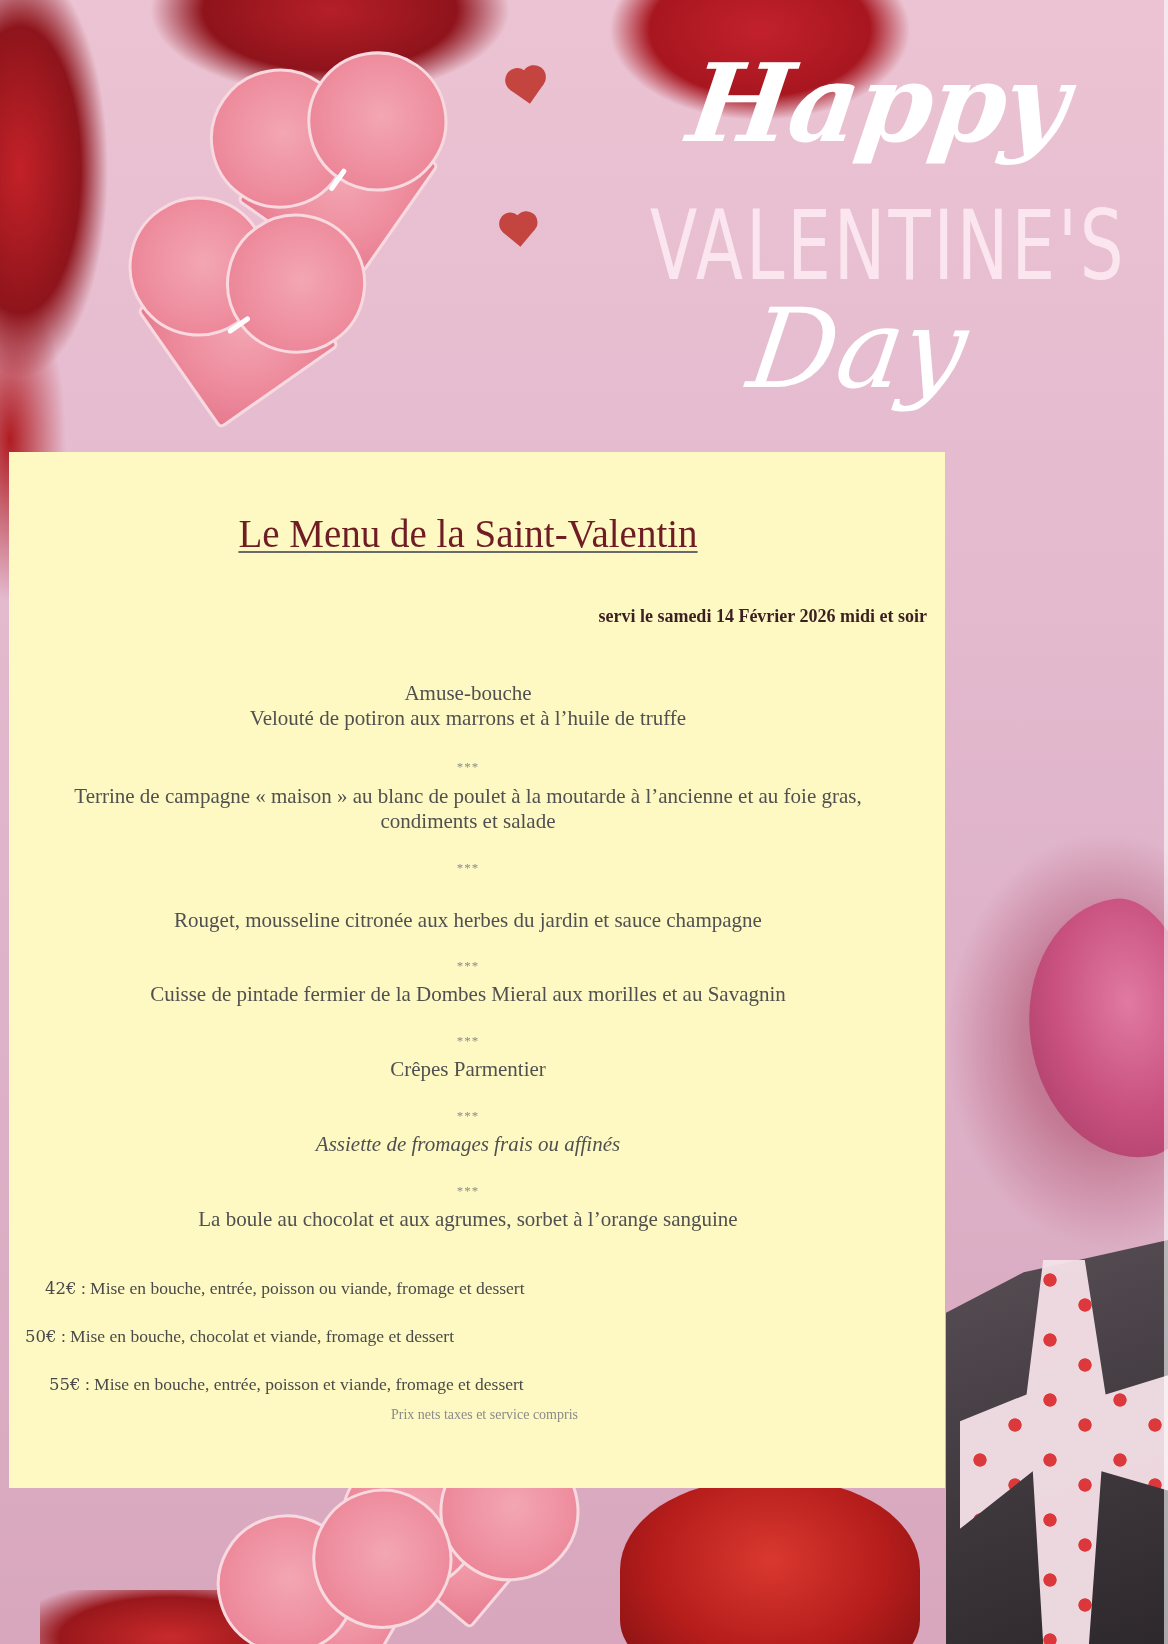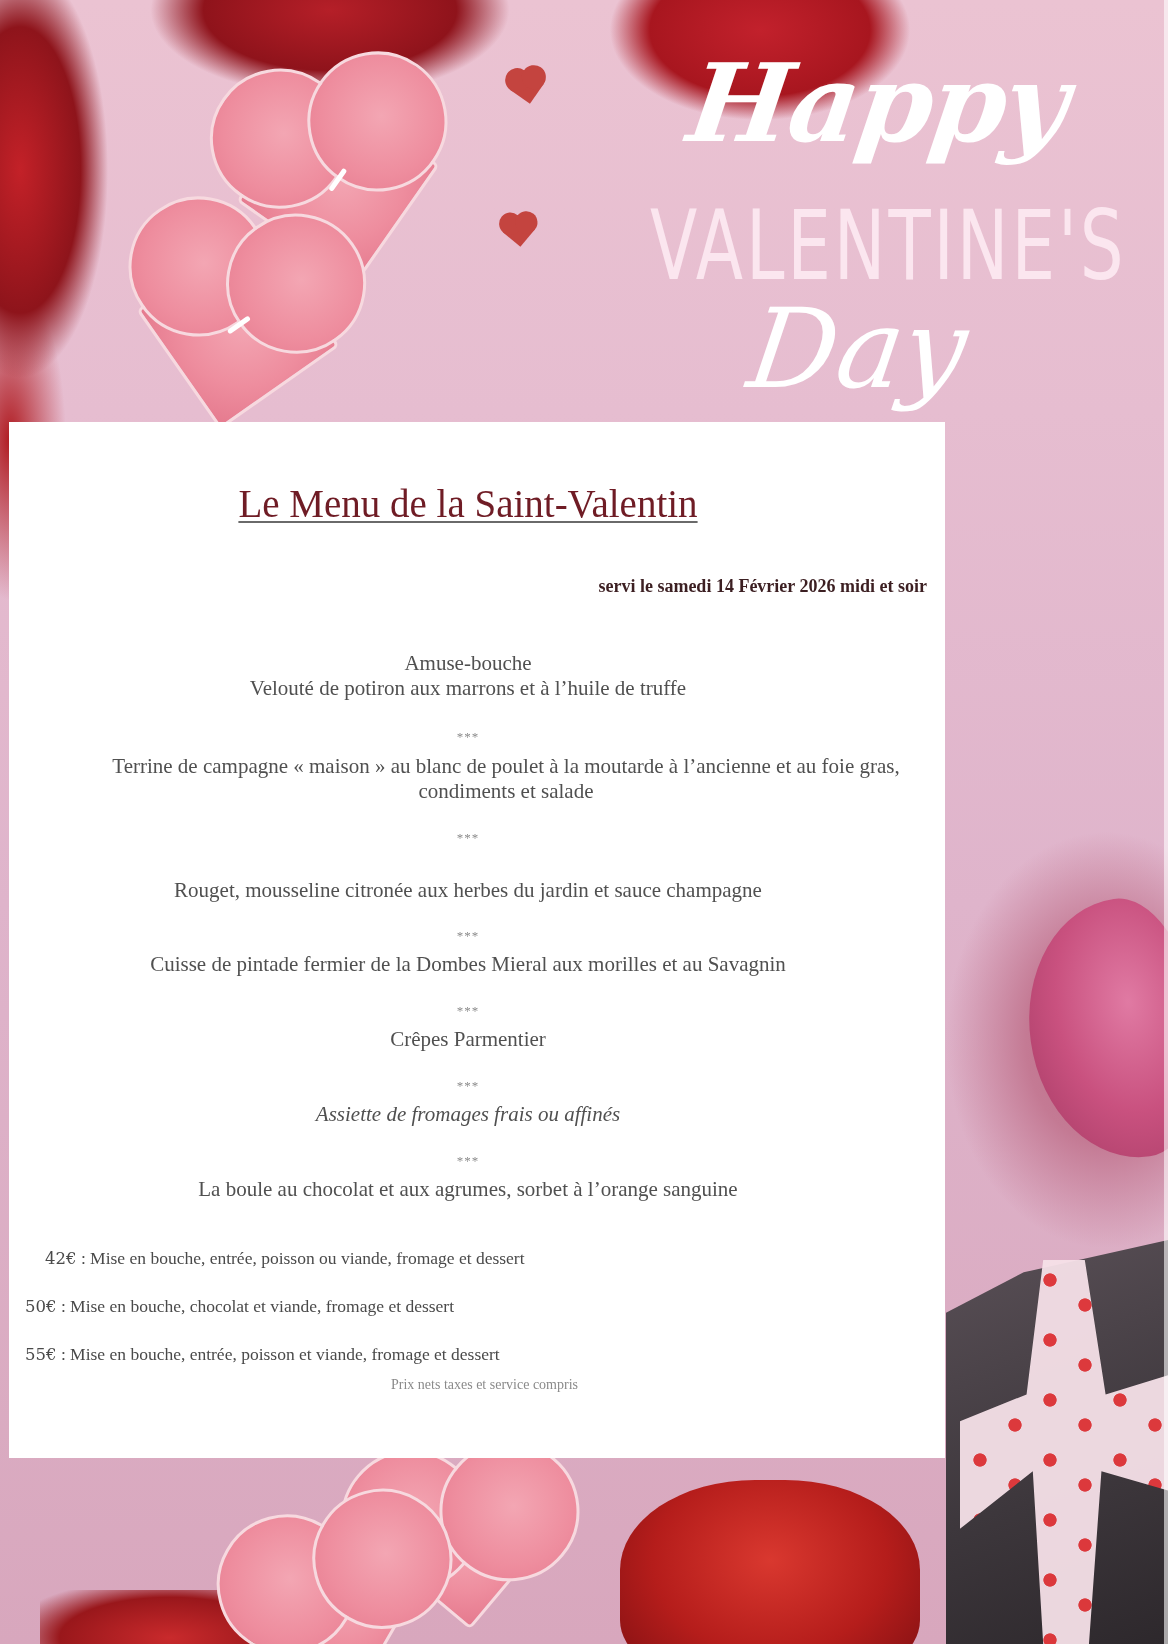--- a/index.html
+++ b/index.html
@@ -91,22 +91,22 @@
   .greeting .day {
     position: absolute; left: 100px; top: 245px;
     font-family: "DejaVu Serif", serif; font-style: italic;
     font-size: 110px; transform: skewX(-8deg);
   }
 
   .strip-right { position: absolute; left: 1164px; top: 0; width: 4px; height: 1644px; background: rgba(255,255,255,0.6); }
 
   
   .menu-card {
-    position: absolute; left: 9px; top: 422px; width: 936px; height: 1036px;
-    background: #ffffff; box-sizing: border-box;
+    position: absolute; left: 9px; top: 452px; width: 936px; height: 1036px;
+    background: #fef9c3; box-sizing: border-box;
   }
   .menu-title {
     position: absolute; left: 0; width: 918px; top: 59px; text-align: center;
     font-size: 39px; color: #6f1c25; text-decoration: underline;
     text-decoration-color: #6a6a6a; text-underline-offset: 4px; text-decoration-thickness: 2px;
   }
   .menu-subtitle {
     position: absolute; left: 0; width: 918px; top: 154px; text-align: right;
     font-size: 18px; font-weight: bold; color: #3c1f22;
   }
@@ -160,21 +160,21 @@
 <div class="menu-card">
   <div class="menu-title">Le Menu de la Saint-Valentin</div>
   <div class="menu-subtitle">servi le samedi 14 Février 2026 midi et soir</div>
 
   <div class="course" style="top:229px;">
     <div>Amuse-bouche</div>
     <div>Velouté de potiron aux marrons et à l’huile de truffe</div>
   </div>
   <div class="sep" style="top:307px;">***</div>
 
-  <div class="course" style="top:332px;padding-left:38px;">
+  <div class="course" style="top:332px;">
     <div>Terrine de campagne « maison » au blanc de poulet à la moutarde à l’ancienne et au foie gras,</div>
     <div>condiments et salade</div>
   </div>
   <div class="sep" style="top:408px;">***</div>
 
   <div class="course" style="top:456px;">
     <div>Rouget, mousseline citronée aux herbes du jardin et sauce champagne</div>
   </div>
   <div class="sep" style="top:506px;">***</div>
 
@@ -196,17 +196,17 @@
   <div class="course" style="top:755px;">
     <div>La boule au chocolat et aux agrumes, sorbet à l’orange sanguine</div>
   </div>
 
   <div class="price" style="top:826px;margin-left:20px;">
     <span class="amount">42€</span><span> : Mise en bouche, entrée, poisson ou viande, fromage et dessert</span>
   </div>
   <div class="price" style="top:874px;">
     <span class="amount">50€</span><span> : Mise en bouche, chocolat et viande, fromage et dessert</span>
   </div>
-  <div class="price" style="top:922px;">
+  <div class="price" style="top:922px;margin-left:24px;">
     <span class="amount">55€</span><span> : Mise en bouche, entrée, poisson et viande, fromage et dessert</span>
   </div>
   <div class="footnote">Prix nets taxes et service compris</div>
 </div>
 
 </body></html>

